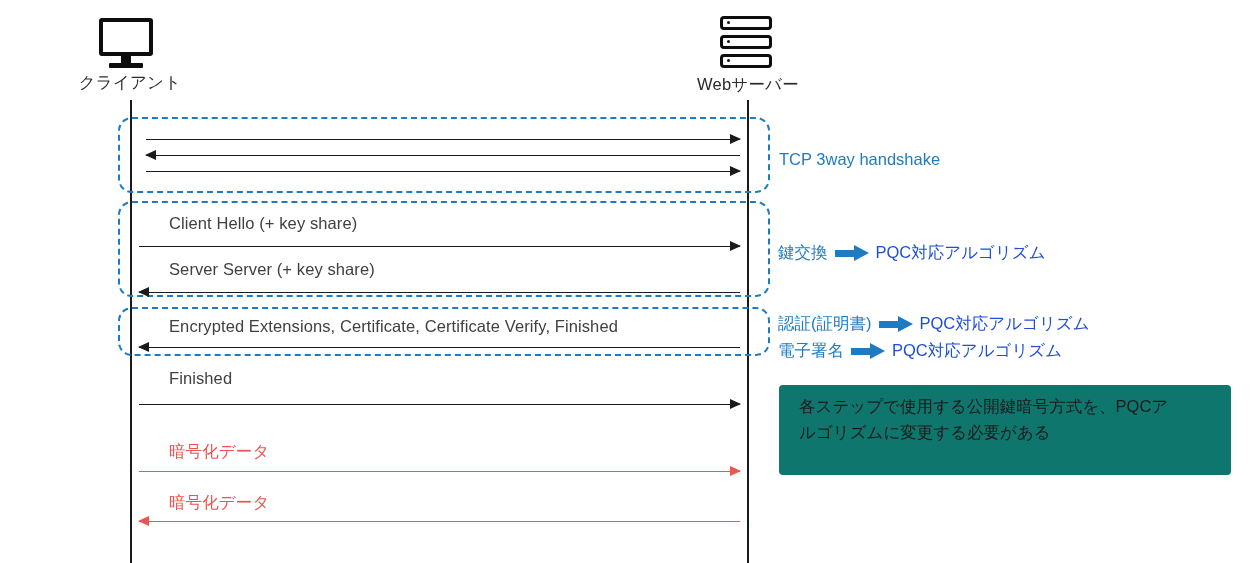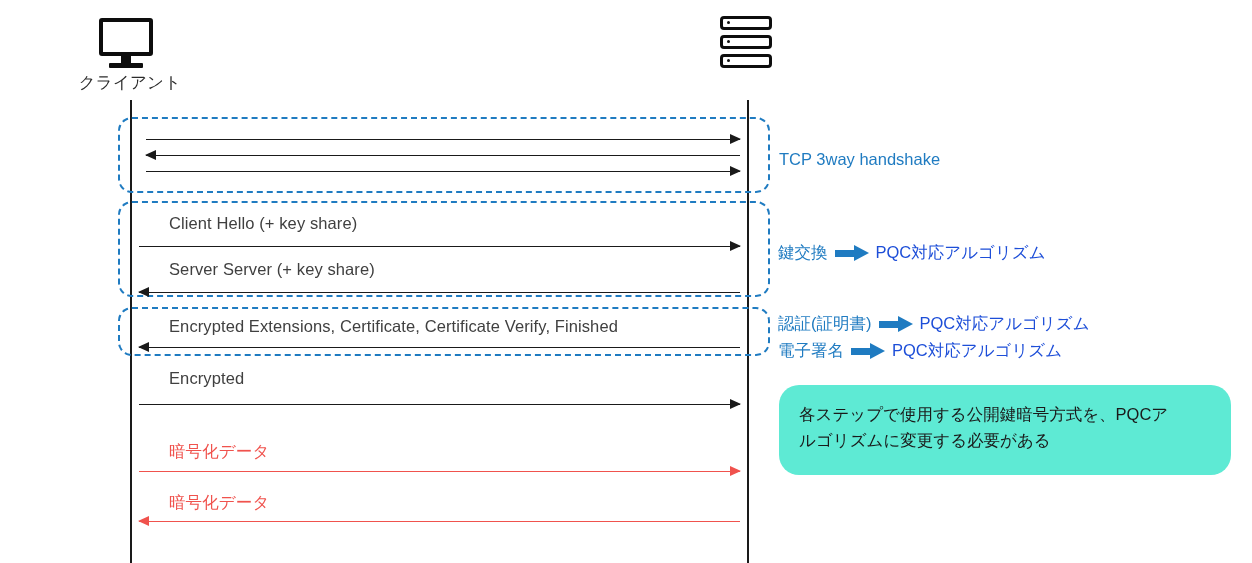--- a/index.html
+++ b/index.html
@@ -192,26 +192,26 @@
     top: 0;
     width: 0; height: 0;
     border-top: 8px solid transparent;
     border-bottom: 8px solid transparent;
     border-left: 15px solid #1f7bc1;
   }
 
   
   .callout {
     position: absolute;
-    background: #5eead4;
-    border-radius: 20px;
+    background: #0f766e;
+    border-radius: 4px;
     color: #1a1a1a;
     font-size: 16.5px;
     line-height: 26px;
-    padding: 16px 18px 16px 20px;
+    padding: 8px 18px 16px 20px;
     box-sizing: border-box;
   }
 </style>
 </head>
 <body>
 
 <div id="canvas">
 
   <div class="actor" style="left:40px; top:18px;">
     <div class="icon-monitor">
@@ -227,20 +227,21 @@
       <div class="unit u1">
           <span class="led"></span>
         </div>
       <div class="unit u2">
           <span class="led"></span>
         </div>
       <div class="unit u3">
           <span class="led"></span>
         </div>
     </div>
+    <div class="actor-label">Webサーバー</div>
   </div>
 
   <div class="lifeline" style="left:130px; top:100px; height:463px;"></div>
   <div class="lifeline" style="left:747px; top:100px; height:463px;"></div>
 
   <div class="phase-box" style="left:118px; top:117px; width:652px; height:76px;"></div>
 
   <div class="msg right" style="left:146px; top:134px; width:594px;">
     <div class="line"></div>
     <div class="head"></div>
@@ -300,21 +301,21 @@
 
   <div class="annot" style="left:778px; top:340px;">
     <span class="src">電子署名</span>
     <span class="blockarrow">
       <span class="shaft"></span>
       <span class="tip"></span>
     </span>
     <span class="dst">PQC対応アルゴリズム</span>
   </div>
 
-  <div class="msg-label" style="left:169px; top:369px;">Encrypted</div>
+  <div class="msg-label" style="left:169px; top:369px;">Finished</div>
   <div class="msg right" style="left:139px; top:399px; width:601px;">
     <div class="line"></div>
     <div class="head"></div>
   </div>
 
   <div class="msg-label red" style="left:169px; top:441px;">暗号化データ</div>
   <div class="msg red right" style="left:139px; top:466px; width:601px;">
     <div class="line"></div>
     <div class="head"></div>
   </div>

